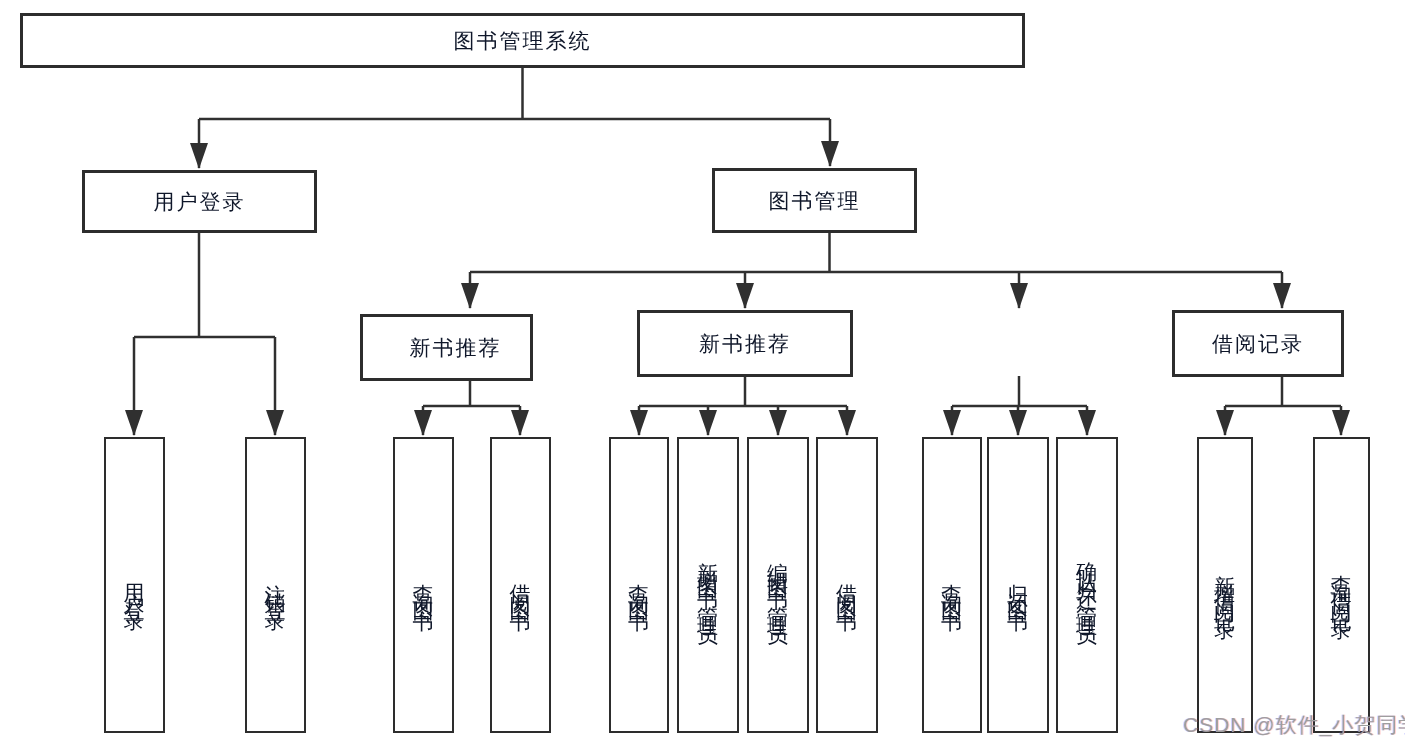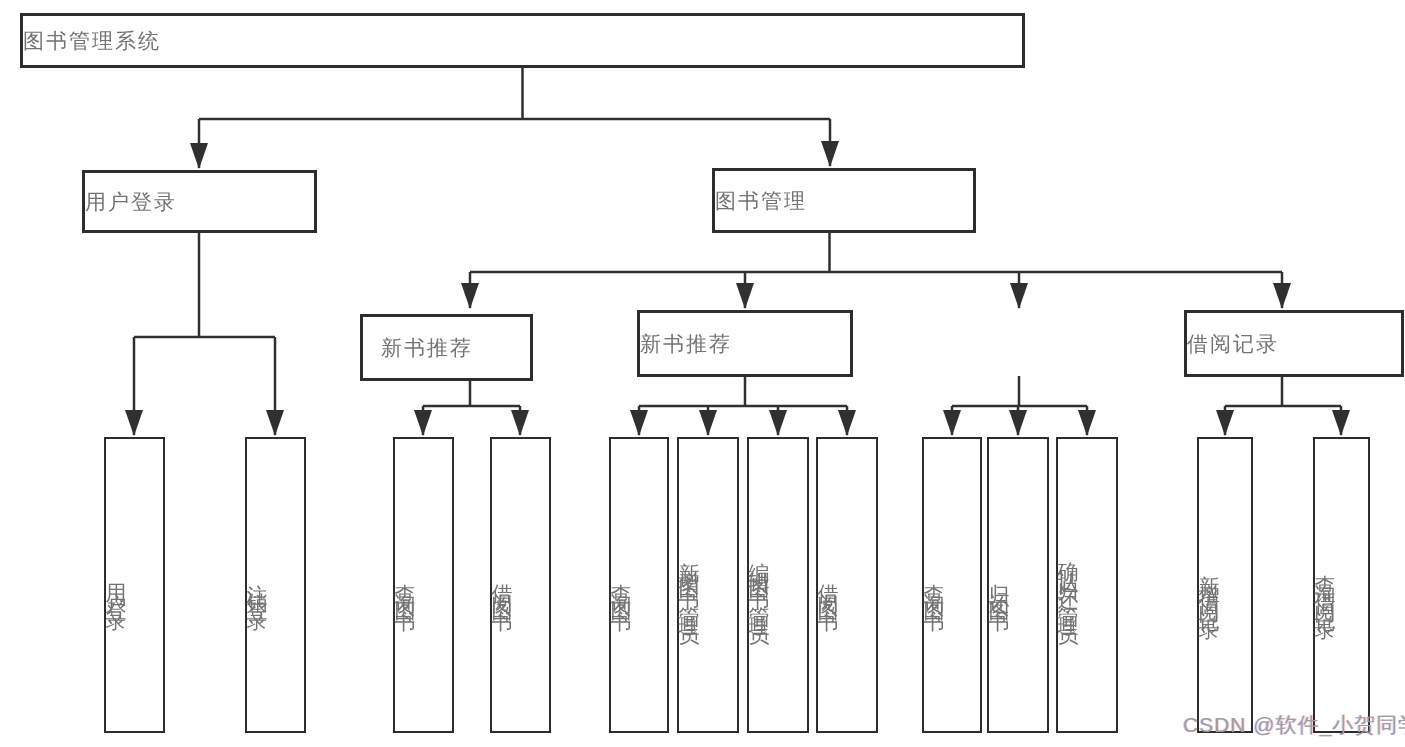--- a/index.html
+++ b/index.html
@@ -17,21 +17,22 @@
     width: 1405px; height: 747px;
     pointer-events: none;
   }
   .node {
     position: absolute;
     box-sizing: border-box;
     background: #ffffff;
     border: 3px solid #2d2d2d;
     display: flex;
     align-items: center;
-    color: #737373;
+    justify-content: center;
+    color: #0f172a;
     font-size: 21px;
     z-index: 2;
   }
   .node .lbl { letter-spacing: 2px; white-space: nowrap; }
   .node.leaf { border-width: 2.5px; }
   .node.leaf .lbl {
     writing-mode: vertical-rl;
     text-orientation: mixed;
     line-height: 1;
     letter-spacing: 9px;
@@ -90,31 +91,31 @@
     <path d="M1341 406 L1341 435" stroke="#303030" stroke-width="2.5" fill="none" marker-end="url(#arrow)"></path>
   </svg>
 
   <div class="node" style="left:20px; top:13px; width:1005px; height:55px;">
     <span class="lbl">图书管理系统</span>
   </div>
 
   <div class="node" style="left:82px; top:170px; width:235px; height:63px;">
     <span class="lbl">用户登录</span>
   </div>
-  <div class="node" style="left:712px; top:168px; width:264px; height:65px;">
+  <div class="node" style="left:712px; top:168px; width:205px; height:65px;">
     <span class="lbl">图书管理</span>
   </div>
 
   <div class="node" style="left:360px; top:314px; width:173px; height:67px;padding-left:18px;">
     <span class="lbl">新书推荐</span>
   </div>
   <div class="node" style="left:637px; top:310px; width:216px; height:67px;">
     <span class="lbl">新书推荐</span>
   </div>
-  <div class="node" style="left:1172px; top:310px; width:220px; height:67px;margin-left:12px;">
+  <div class="node" style="left:1172px; top:310px; width:172px; height:67px;">
     <span class="lbl">借阅记录</span>
   </div>
 
   <div class="node leaf" style="left:104px; top:437px; width:61px; height:296px;">
     <span class="lbl">用户登录</span>
   </div>
   <div class="node leaf" style="left:245px; top:437px; width:61px; height:296px;">
     <span class="lbl">注销登录</span>
   </div>
 

